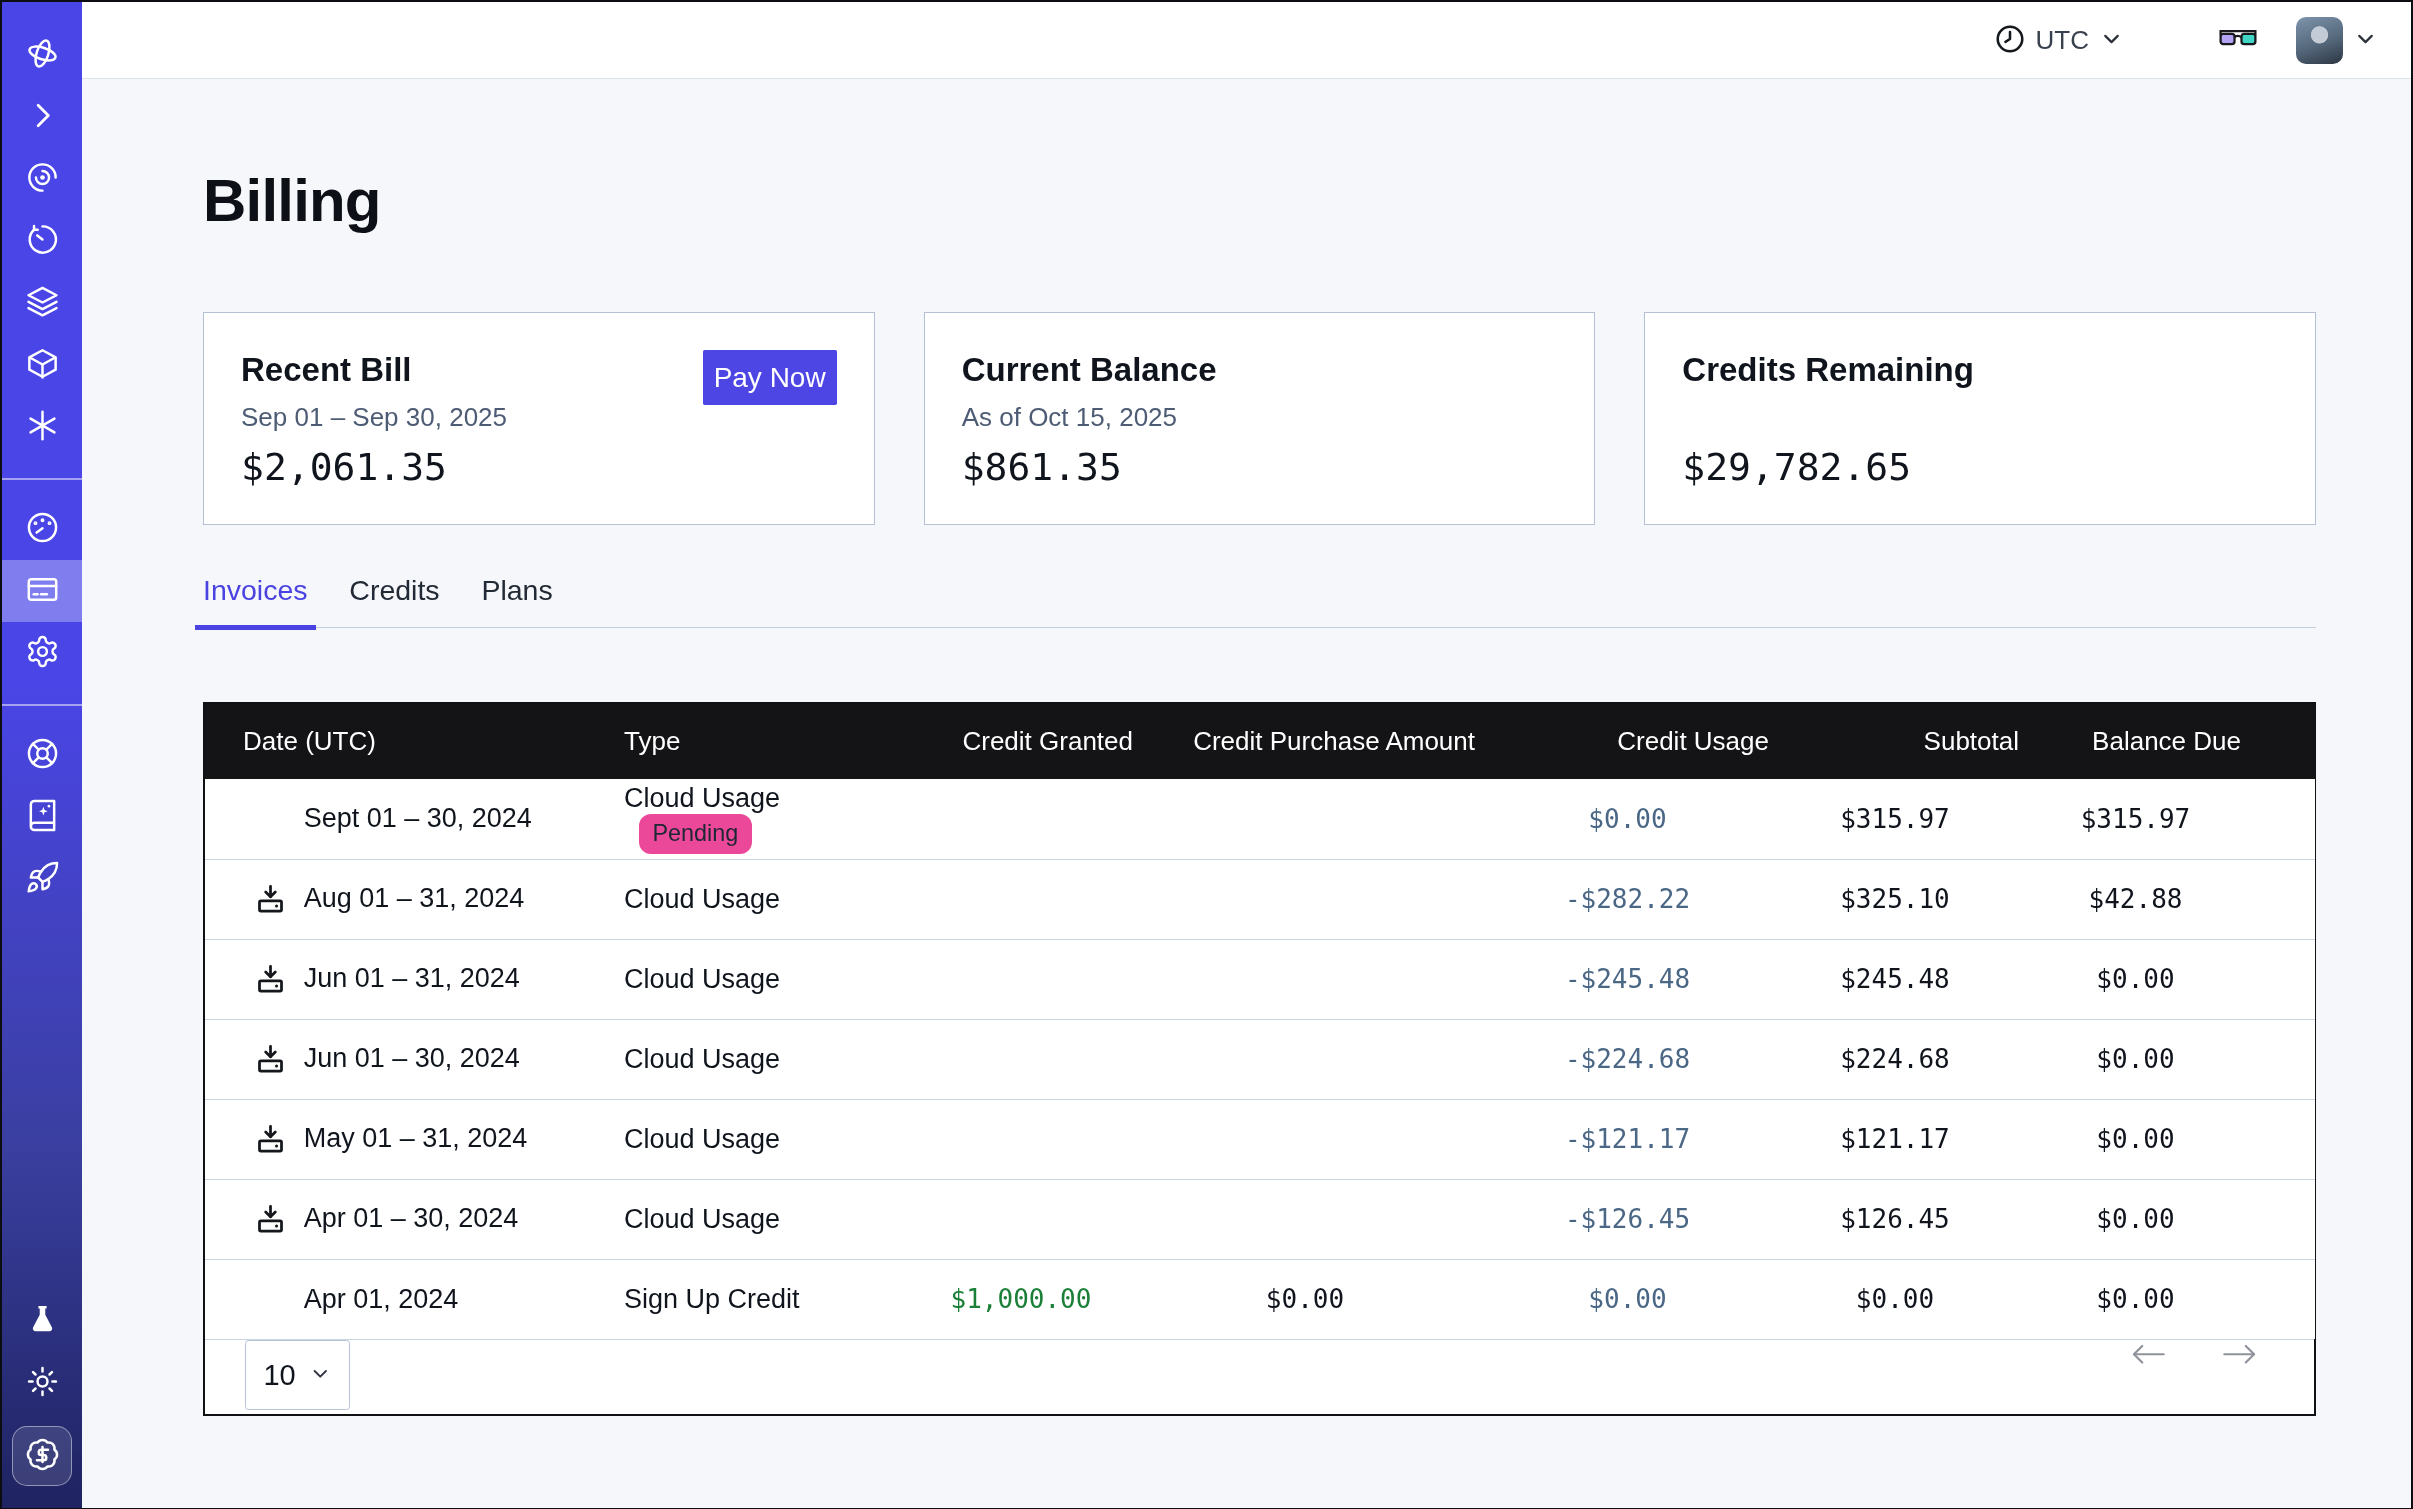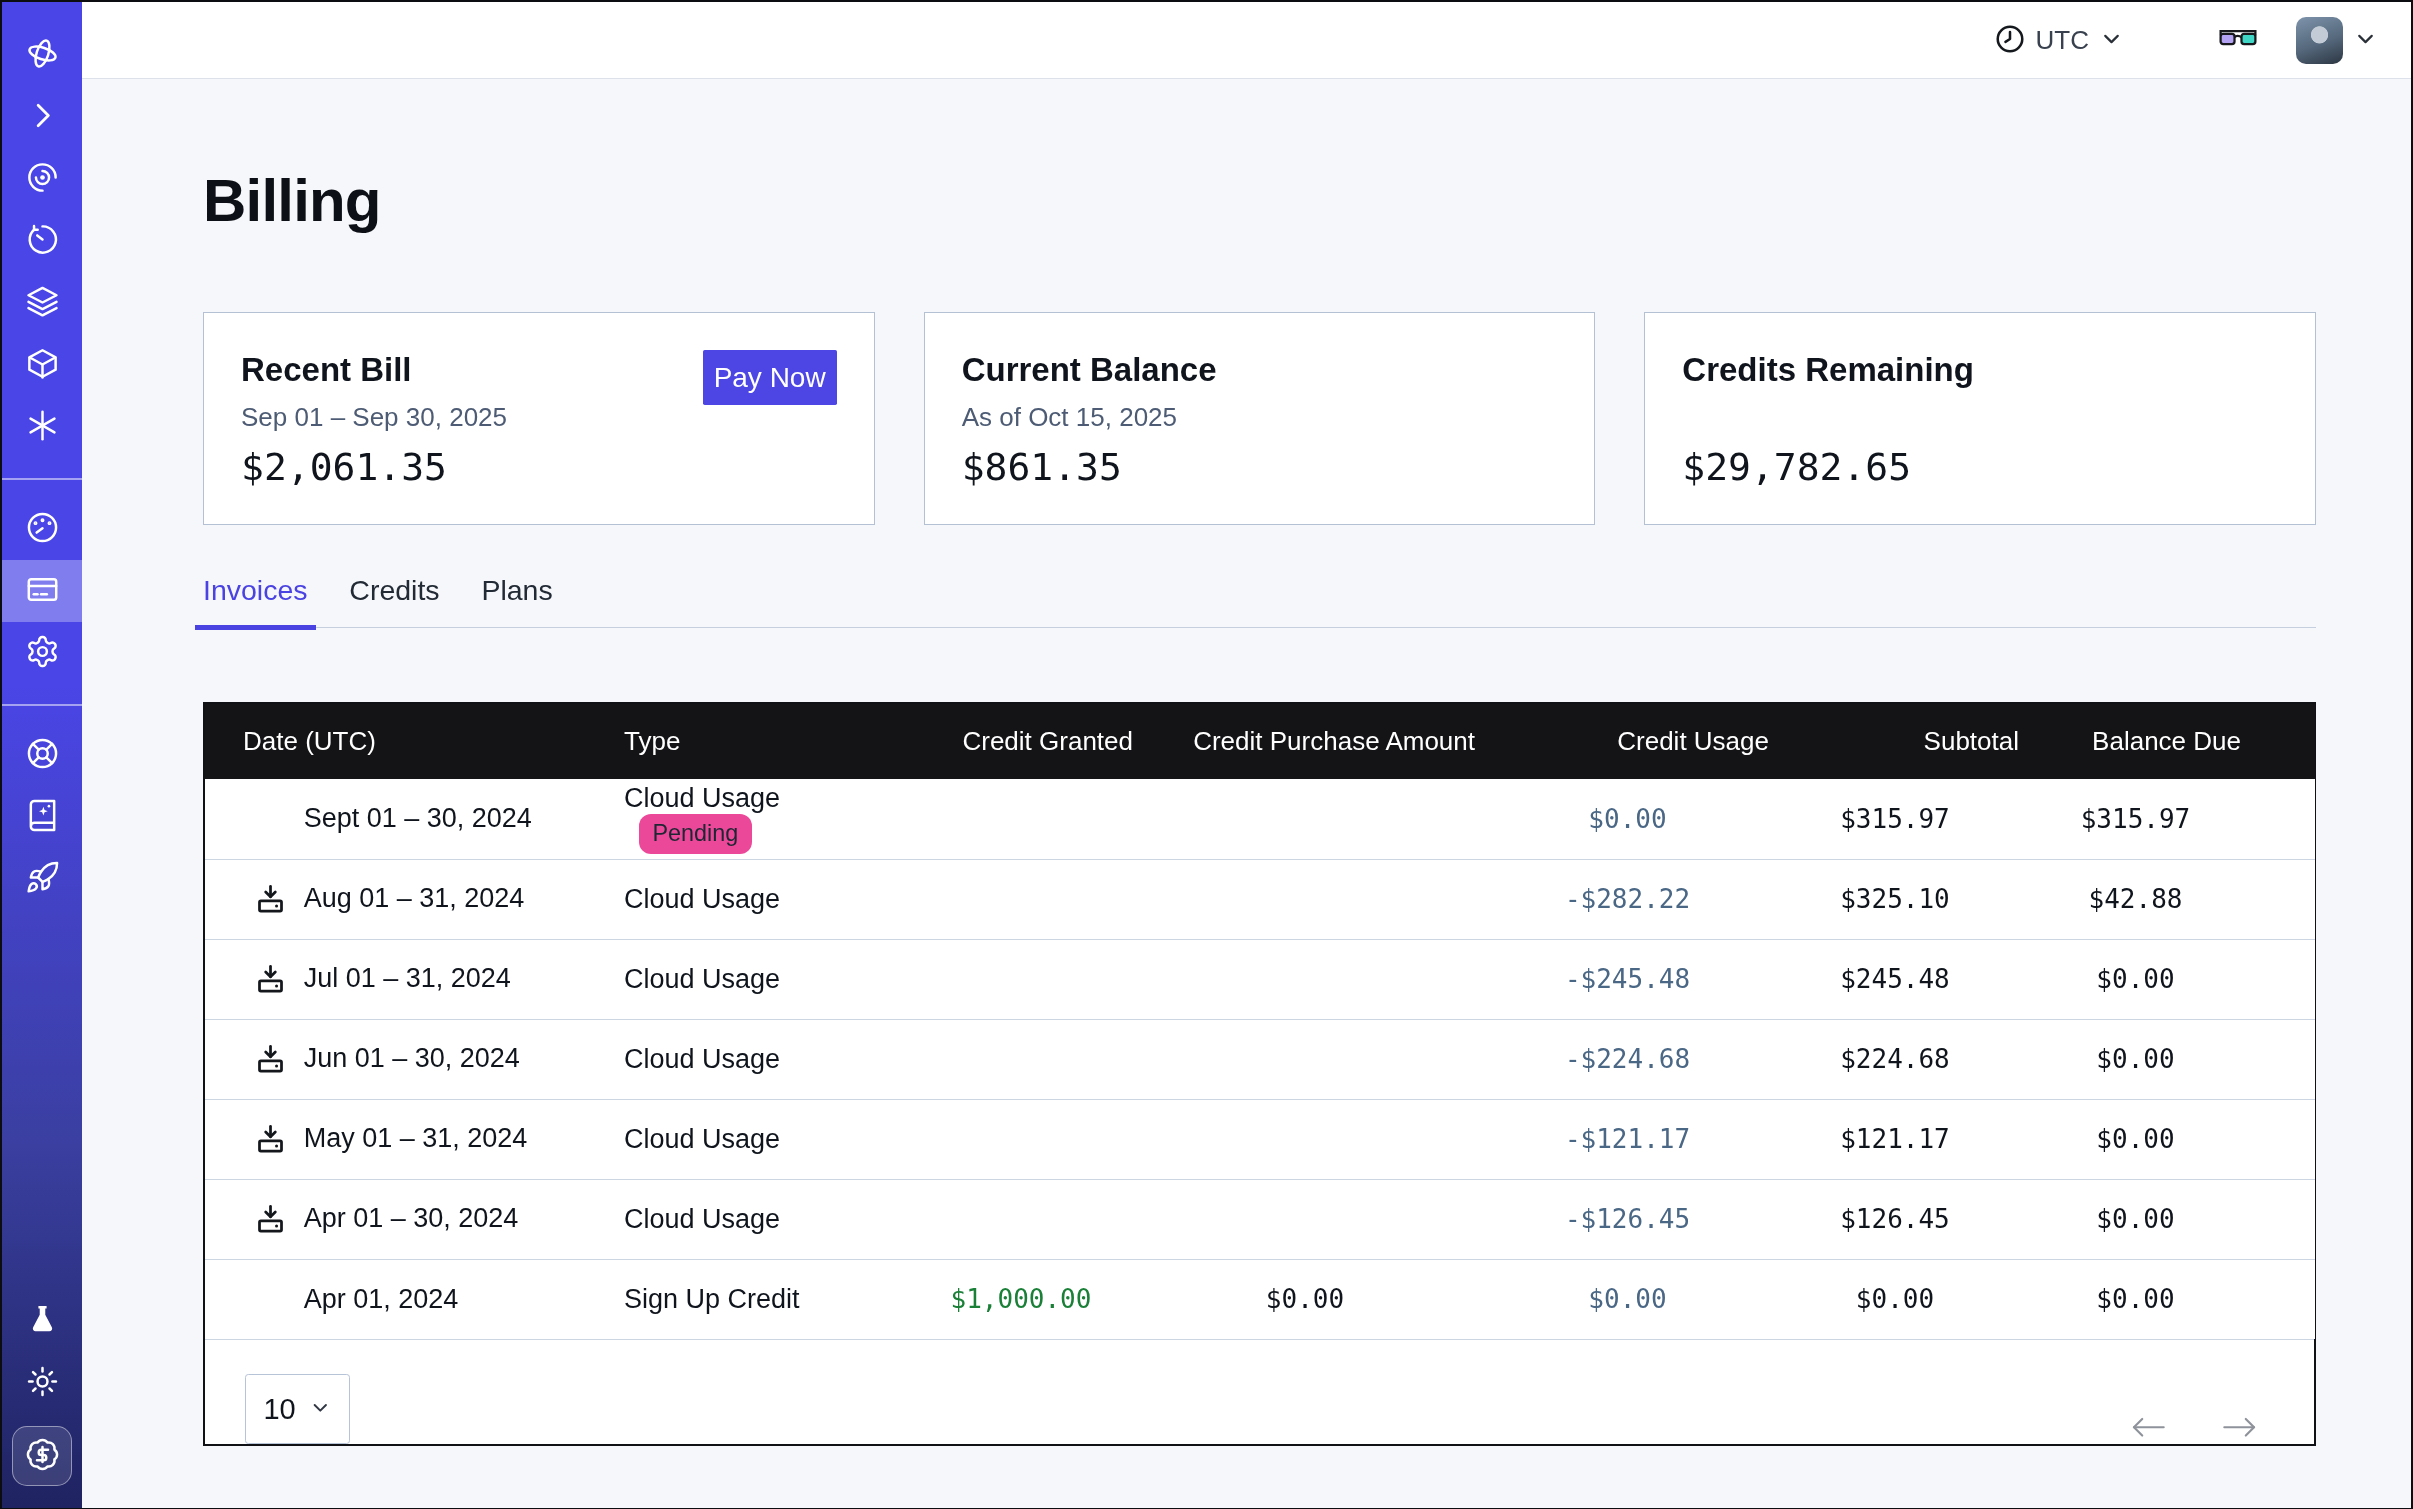--- a/index.html
+++ b/index.html
@@ -108,21 +108,21 @@
   .date-txt { vertical-align:middle; }
   .badge {
     display:inline-block; margin-left:15px; vertical-align:middle;
     background:#ec4899; color:#1d2633; font-size:23.4px;
     padding:5.9px 13.4px 7.5px; border-radius:12px;
   }
   td.num { text-align:center; font-family:"DejaVu Sans Mono", monospace; font-size:26px; }
   td.usage { color:#4a6785; }
   td.granted { color:#1a7f37; }
   
-  .tfooter { height:105px; border-top:1.7px solid #ccd5e2; display:flex; align-items:flex-end; padding:0 55px 0 40px; background:#fff; }
+  .tfooter { height:75px; border-top:1.7px solid #ccd5e2; display:flex; align-items:flex-start; padding:0 55px 0 40px; background:#fff; }
   .pagesize {
     width:105px; height:70px; border:1.7px solid #b7c3d7; border-radius:3.3px;
     display:flex; align-items:center; justify-content:center; gap:13.4px;
     font-size:29px; color:#10151d; cursor:pointer; background:#fff;
   }
   .pager { margin-left:auto; display:flex; gap:54px; }
   .pager-btn { background:none; border:none; padding:0; cursor:pointer; color:#8e939b; display:flex; align-items:center; }
   .pager-btn svg { width:38px; height:28.5px; }
 </style>
 </head>
@@ -421,21 +421,21 @@
   </tr>
               <tr>
     <td class="c-date">
       <span class="dl">
         <svg viewBox="0 0 24 24" fill="none" stroke="currentColor" stroke-width="2" stroke-linecap="round" stroke-linejoin="round">
           <path d="M12 2.5V10"></path>
                       <path d="M8.5 6.5 12 10l3.5-3.5"></path>
           <rect x="4" y="13" width="16" height="7.5" rx="1"></rect>
           <circle cx="16.4" cy="16.7" r="1.1" fill="currentColor" stroke="none"></circle>
         </svg>
-      </span><span class="date-txt">Jul 01 – 31, 2024</span>
+      </span><span class="date-txt">Jun 01 – 31, 2024</span>
     </td>
     <td class="c-type">
       <span>Cloud Usage</span>
     </td>
     <td class="num granted"></td>
     <td class="num c4"></td>
     <td class="num usage">-$245.48</td>
     <td class="num c6">$245.48</td>
     <td class="num c7">$0.00</td>
   </tr>

